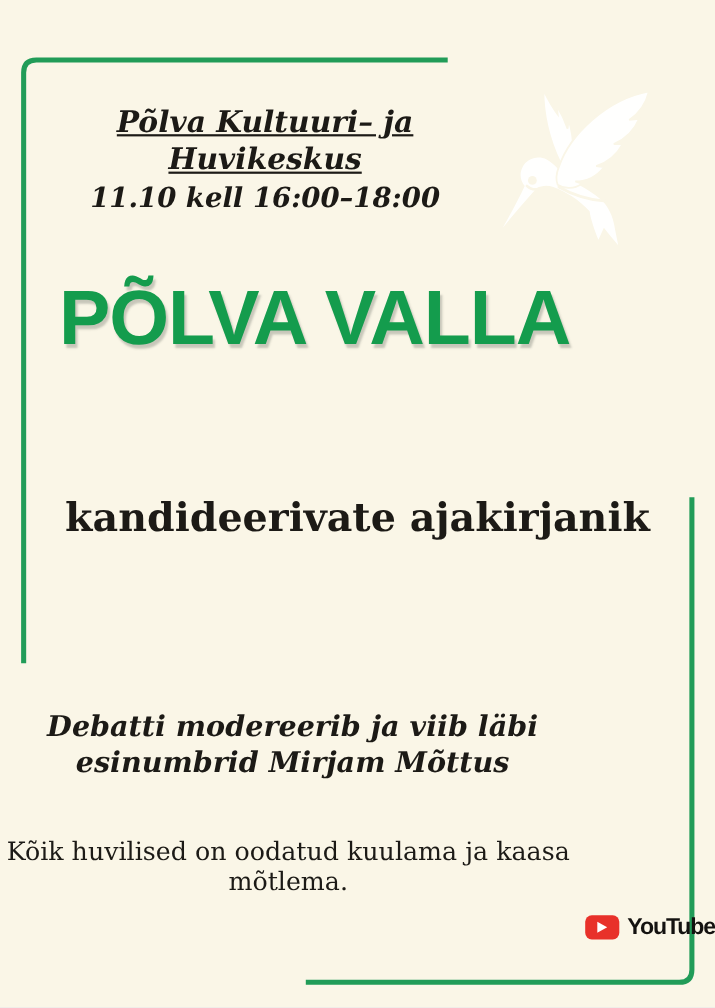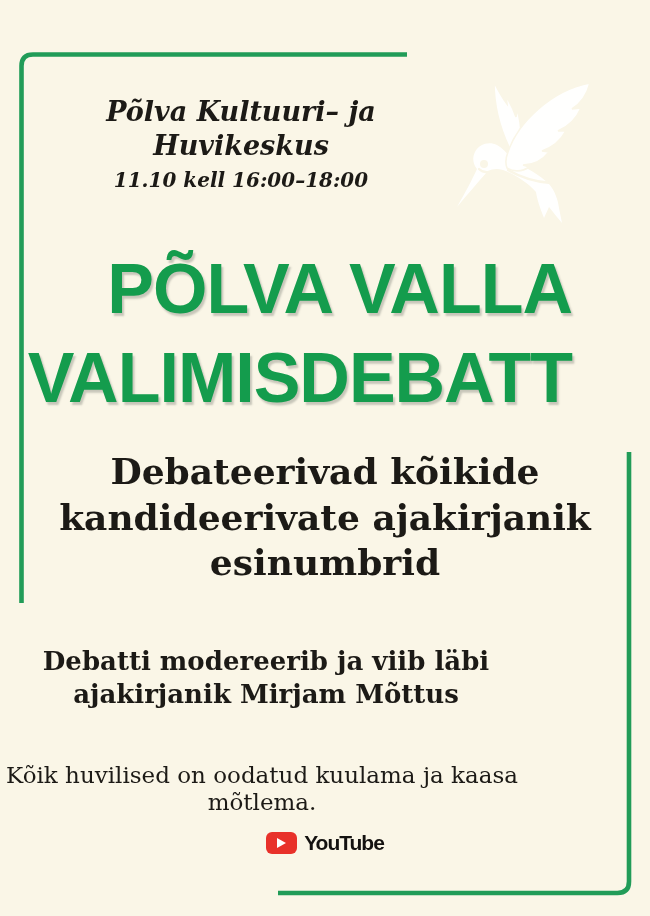--- a/index.html
+++ b/index.html
@@ -23,44 +23,44 @@
   .abs{position:absolute;}
   .center{text-align:center;}
 
   
   .frame-svg{left:0;top:0;width:650px;height:916px;pointer-events:none;}
   .frame-svg path{fill:none;stroke:var(--border-green);stroke-width:4.6;}
 
   
   .header{left:18px;top:95px;width:446px;line-height:34px;
           font-weight:bold;font-style:italic;}
-  .header .venue{font-size:27px;}
-  .header .datetime{font-size:20px;}
+  .header .venue{font-size:27px;text-decoration:underline;}
+  .header .datetime{font-size:25px;}
 
   
   .title{left:0;top:245px;width:572px;line-height:89px;
          font-family:"Liberation Sans", sans-serif;
          font-weight:700;font-size:70px;letter-spacing:-1px;
          color:var(--title-green);
-         text-shadow:2px 3px 2px rgba(70,75,68,0.28);text-align:right;}
+         text-shadow:2px 3px 2px rgba(70,75,68,0.28);}
 
   
   .subtitle{left:0;top:449px;width:650px;font-size:36px;line-height:45.5px;
             font-weight:bold;}
 
   
   .moderator{left:0;top:645px;width:532px;font-size:26px;line-height:33px;
-             font-weight:bold;}
+             font-weight:bold;font-style:italic;}
 
   
   .info{left:0;top:762px;width:524px;font-size:23px;line-height:27px;}
 
   
   .yt-row{left:0;top:831px;width:650px;height:24px;
-          display:flex;justify-content:center;align-items:center;gap:7px;}
+          display:flex;justify-content:flex-end;align-items:center;gap:7px;}
   .yt-badge{width:31px;height:22px;border-radius:6px;background:var(--youtube-red);
             display:flex;align-items:center;justify-content:center;}
   .yt-tri{width:0;height:0;border-style:solid;
           border-width:5.5px 0 5.5px 9px;
           border-color:transparent transparent transparent #ffffff;}
   .yt-word{font-family:"Liberation Sans", sans-serif;font-weight:700;
            font-size:21px;letter-spacing:-1px;color:#141210;}
 
   .bird-svg{left:451px;top:70px;width:152px;height:160px;}
   .bird-svg .solid{fill:var(--bird-white);}
@@ -124,32 +124,29 @@
     <path class="sep" d="M 56 100 C 70 108, 85 112, 99 113"></path>
   </svg>
 
   <div class="abs header center">
     <div class="venue">Põlva Kultuuri– ja Huvikeskus</div>
     <div class="datetime">11.10 kell 16:00–18:00</div>
   </div>
 
   <div class="abs title center">
     <div>PÕLVA VALLA</div>
-    <div>VALIMISDEBATT</div>
   </div>
 
   <div class="abs subtitle center">
-    <div>Debateerivad kõikide</div>
     <div>kandideerivate ajakirjanik</div>
-    <div>esinumbrid</div>
   </div>
 
   <div class="abs moderator center">
     <div>Debatti modereerib ja viib läbi</div>
-    <div>ajakirjanik Mirjam Mõttus</div>
+    <div>esinumbrid Mirjam Mõttus</div>
   </div>
 
   <div class="abs info center">
     <div>Kõik huvilised on oodatud kuulama ja kaasa mõtlema.</div>
   </div>
 
   <div class="abs yt-row">
     <div class="yt-badge">
       <div class="yt-tri"></div>
     </div>

